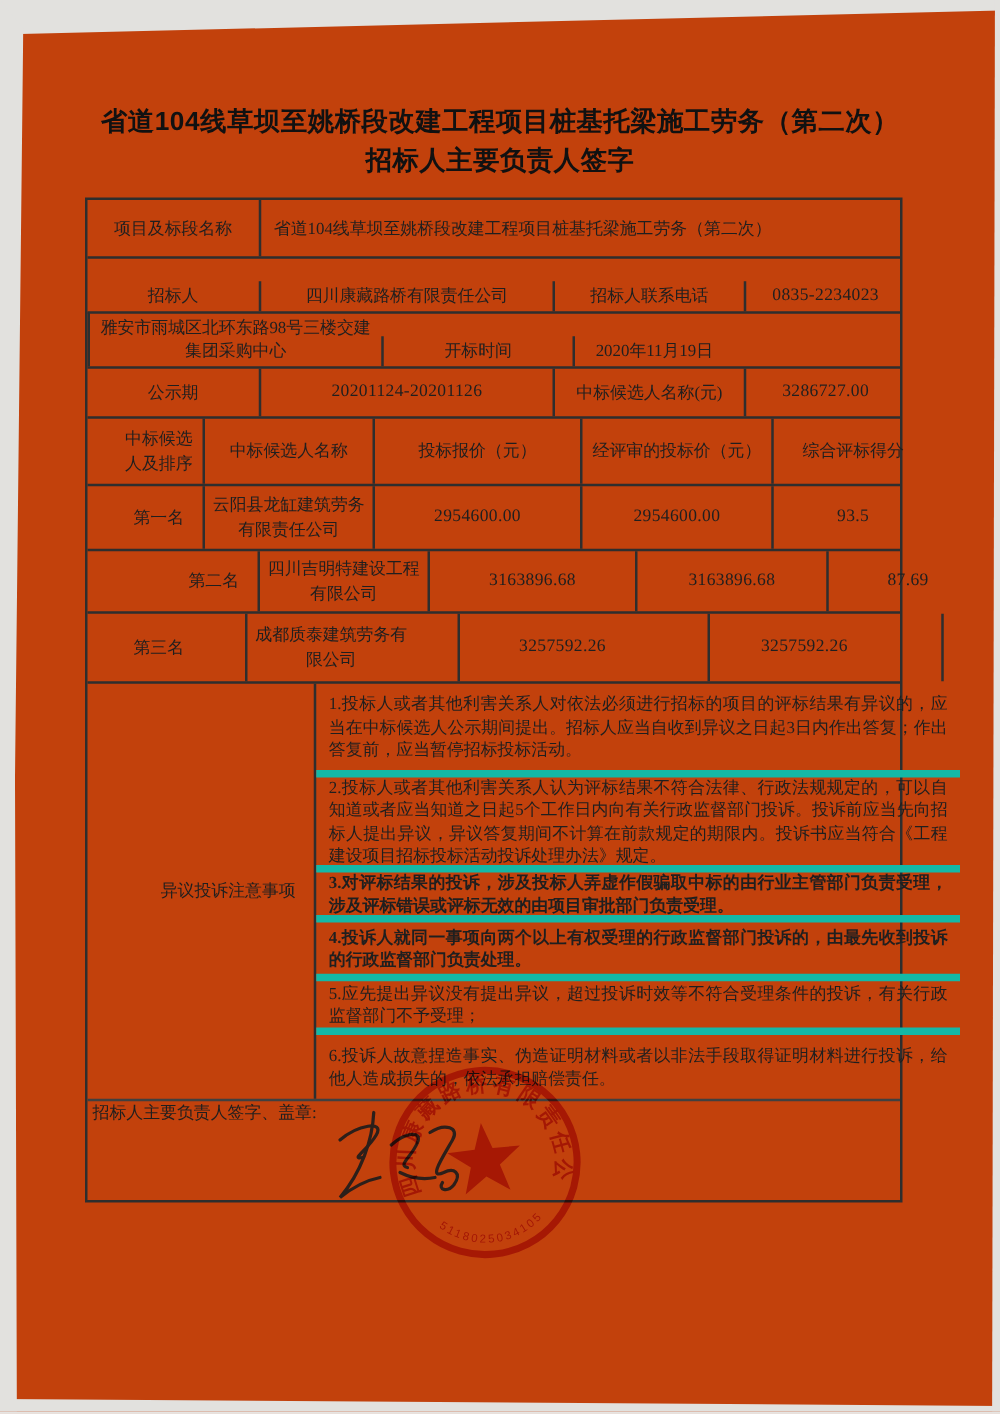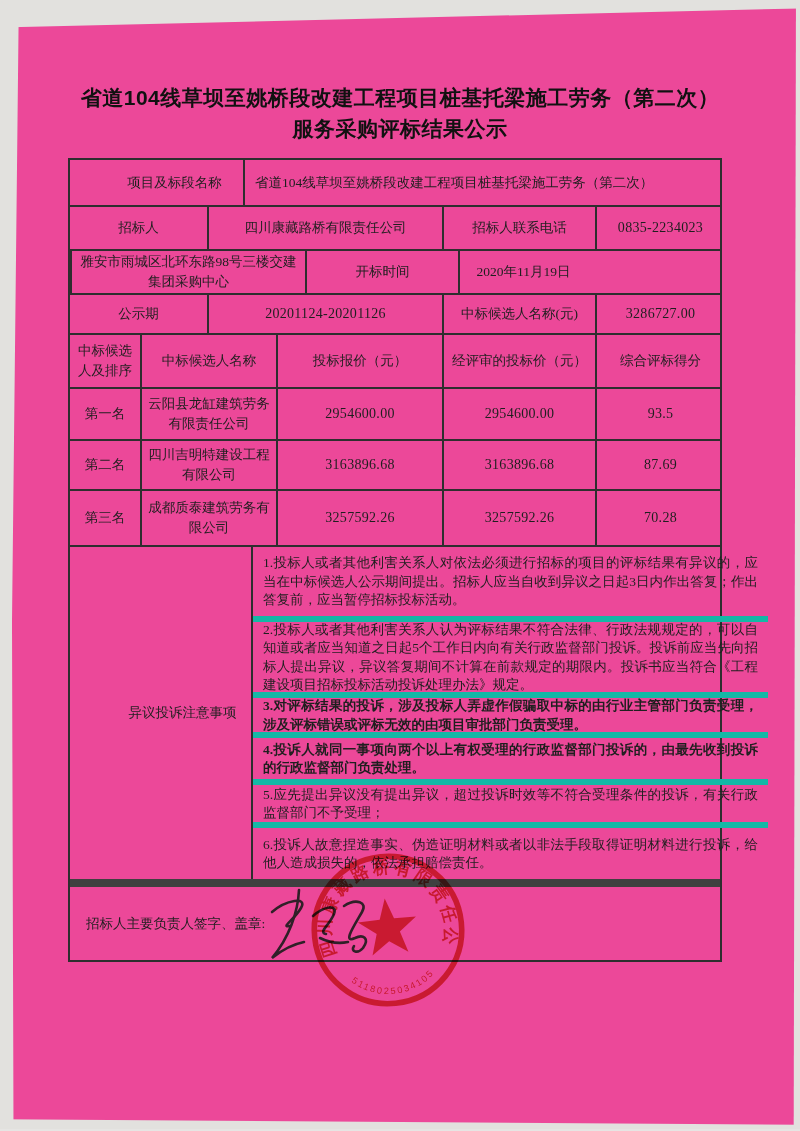--- a/index.html
+++ b/index.html
@@ -1,72 +1,72 @@
 <!DOCTYPE html>
 <html><head>
 <meta charset="utf-8">
 <style>
   html,body{margin:0;padding:0;}
   body{width:800px;height:1131px;overflow:hidden;background:#e6e5e3;
        font-family:"Liberation Serif","DejaVu Serif",serif;color:#1f1f1f;}
-  .page{position:absolute;left:0;top:0;width:800px;height:1129px;background:#ec4899;overflow:hidden;}
+  .page{position:absolute;left:0;top:0;width:800px;height:1129px;background:#c2410c;overflow:hidden;}
   
   .edge{position:absolute;background:#e2e1de;}
   .edge-top{left:0;top:0;width:800px;height:30px;clip-path:polygon(0 0,100% 0,100% 28%,0 92%);}
   .edge-left{left:0;top:0;width:30px;height:1131px;clip-path:polygon(0 0,62% 2%,40% 55%,45% 100%,0 100%);}
   .edge-bottom{left:0;bottom:0;width:800px;height:14px;clip-path:polygon(0 30%,100% 70%,100% 100%,0 100%);}
   .edge-right{right:0;top:0;width:9px;height:1131px;clip-path:polygon(55% 0,100% 0,100% 100%,30% 100%);}
 
   .title{position:absolute;left:0;top:82px;width:800px;text-align:center;
          font-family:"Liberation Sans","DejaVu Sans",sans-serif;font-weight:700;
          font-size:21px;line-height:31px;letter-spacing:.5px;color:#111;}
 
   .doc-table{position:absolute;left:68px;top:158px;width:654px;
              border:2px solid #2e2e2e;box-sizing:border-box;font-size:13.5px;}
   .row{display:flex;box-sizing:border-box;border-top:2px solid #2e2e2e;}
-  .row.first{border-top:none;padding-left:36px;}
+  .row.first{border-top:none;}
   .c{box-sizing:border-box;border-left:2px solid #2e2e2e;display:flex;align-items:center;
      justify-content:center;text-align:center;padding:2px 6px;line-height:1.45;}
   .c.nb{border-left:none;}
   .c.left{justify-content:flex-start;text-align:left;padding-left:10px;}
   
   .wA{flex:0 0 137px;} .wB{flex:0 0 235px;} .wC{flex:0 0 153px;} .wD{flex:0 0 129px;}
   .wBCD{flex:0 0 517px;}
   
-  .k1{flex:0 0 70px;} .k2{flex:0 0 136px;} .k3{flex:0 0 166px;} .k4{flex:0 0 153px;} .k5{flex:0 0 129px;}
-  .h45{height:45px;} .h44{height:44px;} .h40{height:40px;} .h54{height:54px;}
-  .h52{height:52px;} .h50{height:50px;} .h56{height:56px;}
+  .k1{flex:0 0 70px;margin-left:22px;} .k2{flex:0 0 136px;} .k3{flex:0 0 166px;} .k4{flex:0 0 153px;} .k5{flex:0 0 129px;}
+  .h45{height:45px;} .h44{height:44px;align-items:flex-end;} .h40{height:40px;} .h54{height:54px;}
+  .h52{height:52px;} .h50{height:50px;padding-left:44px;} .h56{height:56px;gap:34px;}
   .num{font-size:14px;letter-spacing:.3px;}
   
   .notes-row{display:flex;border-top:2px solid #2e2e2e;}
   .notes-label{flex:0 0 137px;display:flex;align-items:center;justify-content:center;text-align:center;margin-left:44px;}
   .notes-body{flex:0 0 517px;border-left:2px solid #2e2e2e;box-sizing:border-box;display:flex;flex-direction:column;}
   .note{box-sizing:border-box;border-top:6px solid #14b8a6;padding:3px 10px 2px 10px;
         display:flex;align-items:center;line-height:18.5px;text-align:justify;}
   .note.first{border-top:none;}
   .n1{height:69px;} .n2{height:76px;} .n3{height:40px;font-weight:bold;} .n4{height:47px;font-weight:bold;} .n5{height:43px;} .n6{height:57px;}
   
-  .sig-row{display:flex;align-items:center;height:81px;border-top:8px solid #404040;box-sizing:border-box;
-           padding-left:16px;font-size:13.5px;}
+  .sig-row{display:flex;height:81px;border-top:2px solid #404040;box-sizing:border-box;
+           padding-left:4px;font-size:13.5px;}
   .sig-svg{position:absolute;left:258px;top:878px;}
   .stamp{position:absolute;left:301px;top:843px;width:174px;height:174px;
          mix-blend-mode:multiply;opacity:.9;transform:rotate(-6deg);}
 </style>
 </head>
 <body>
 
 <div class="page">
   <div class="edge edge-top"></div>
   <div class="edge edge-left"></div>
   <div class="edge edge-bottom"></div>
   <div class="edge edge-right"></div>
 
   <div class="title">
     <div>省道104线草坝至姚桥段改建工程项目桩基托梁施工劳务（第二次）</div>
-    <div>服务采购评标结果公示</div>
+    <div>招标人主要负责人签字</div>
   </div>
 
   <div class="doc-table">
 
     <div class="row first h45">
       <div class="c nb wA">项目及标段名称</div>
       <div class="c wBCD left">省道104线草坝至姚桥段改建工程项目桩基托梁施工劳务（第二次）</div>
     </div>
 
     <div class="row h44">

